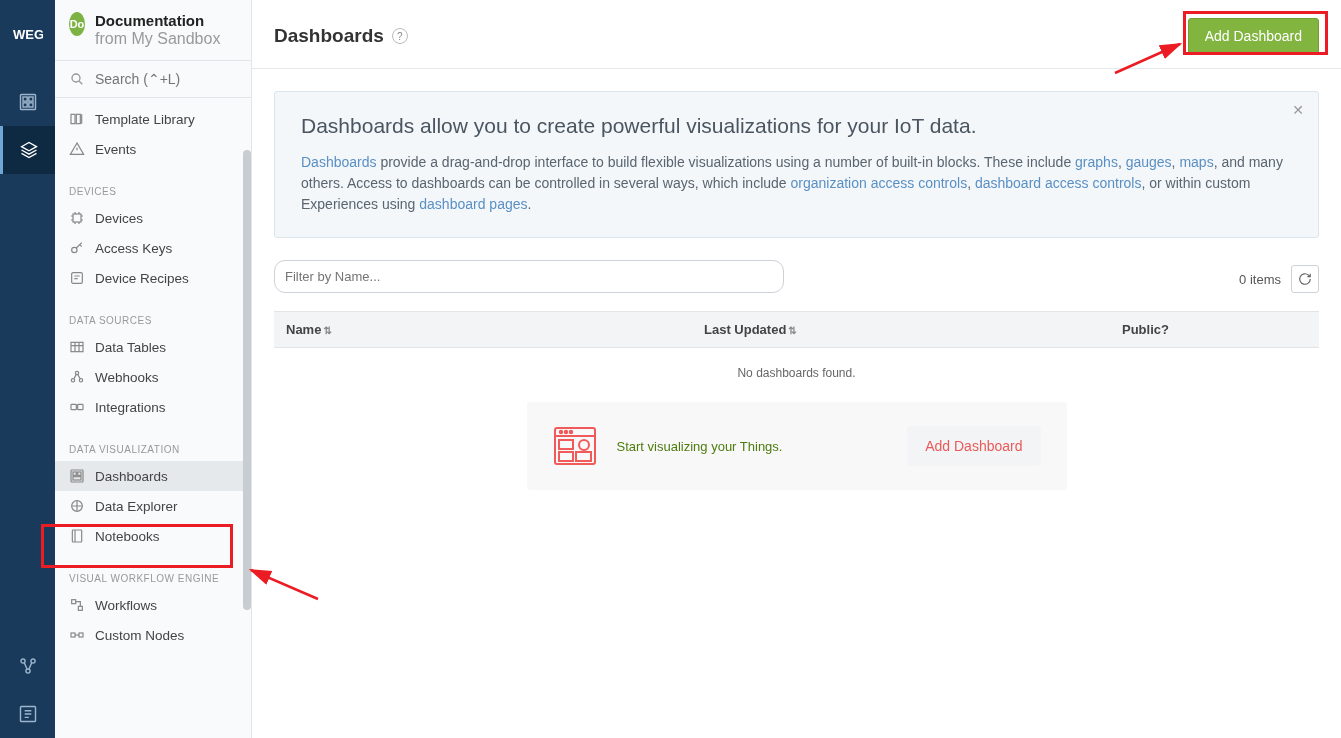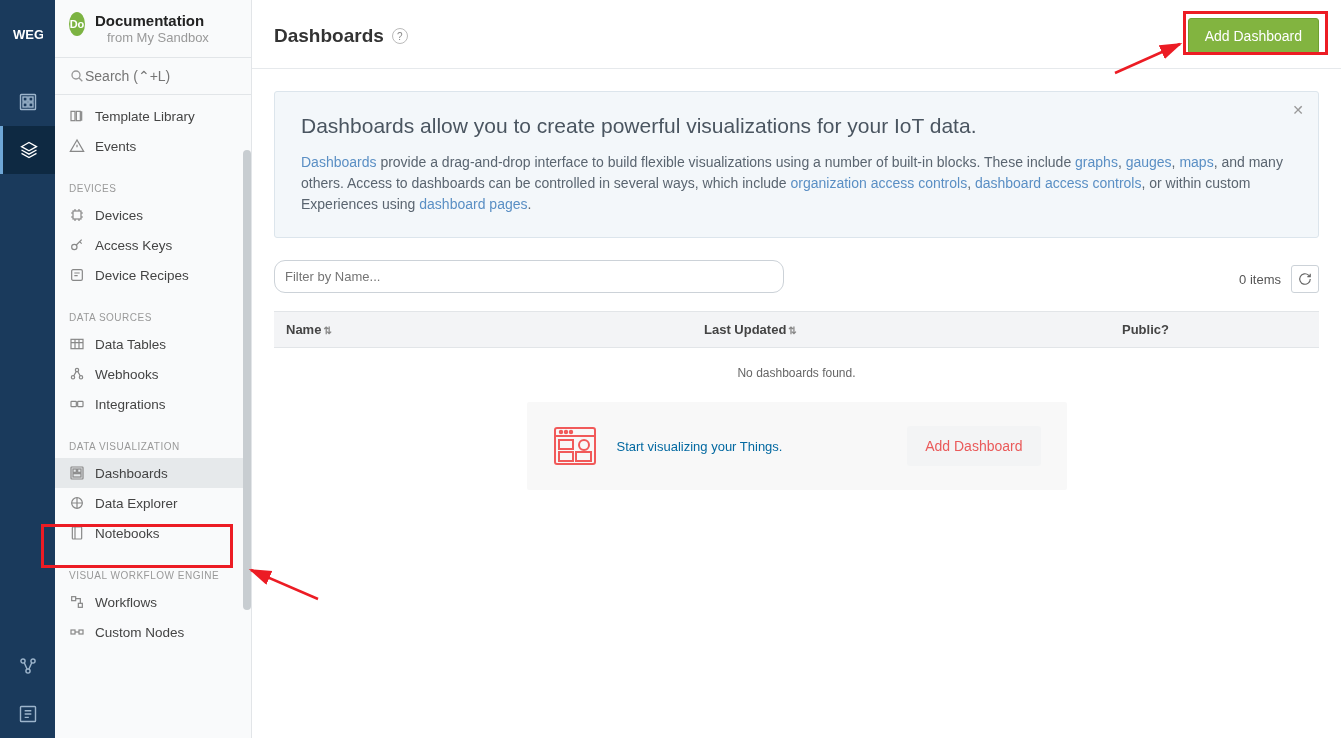--- a/index.html
+++ b/index.html
@@ -12,23 +12,23 @@
 .icon-rail .rail-item.active { background: #0e2942; color: #fff; border-left: 3px solid #6ea6d6; }
 .icon-rail .rail-spacer { flex: 1; }
 
 
 .sidebar { position: absolute; left: 55px; top: 0; width: 197px; height: 100%; background: #f9fafb; border-right: 1px solid #e2e5e8; overflow-y: auto; z-index: 5; }
 .sidebar-scroll { position: absolute; right: 0; top: 150px; width: 8px; height: 460px; background: #c8cdd1; border-radius: 4px; }
 
 .app-header { padding: 12px 14px; border-bottom: 1px solid #e2e5e8; display: flex; align-items: flex-start; gap: 10px; }
 .app-badge { width: 16px; height: 24px; border-radius: 50%; background: #7cb342; color: #fff; font-size: 11px; font-weight: bold; display: flex; align-items: center; justify-content: center; flex-shrink: 0; }
 .app-title { font-size: 15px; font-weight: 700; color: #222; line-height: 1.2; }
-.app-sub { font-size: 13px; color: #999; margin-left: 12px; }
-
-.search-row { padding: 10px 14px; border-bottom: 1px solid #e2e5e8; display: flex; color: #999; }
+.app-sub { font-size: 16px; color: #999; }
+
+.search-row { padding: 10px 14px; border-bottom: 1px solid #e2e5e8; display: flex; gap: 10px; color: #999; }
 .search-row input { border: none; background: transparent; outline: none; font-size: 14px; color: #555; width: 100%; }
 
 .nav-section { padding: 6px 0; }
 .nav-heading { padding: 10px 14px 6px; font-size: 10px; letter-spacing: 0.5px; color: #999; text-transform: uppercase; }
 .nav-item { padding: 7px 14px; display: flex; align-items: center; gap: 10px; font-size: 13.5px; color: #444; cursor: pointer; }
 .nav-item.active { background: #e6e9eb; }
 .nav-item .ico { width: 16px; height: 16px; display: flex; align-items: center; justify-content: center; color: #888; flex-shrink: 0; }
 
 
 .main { position: absolute; left: 252px; top: 0; right: 0; height: 100%; background: #fff; overflow-y: auto; }
@@ -55,21 +55,21 @@
 .refresh-btn { width: 28px; height: 28px; border: 1px solid #ccd2d8; border-radius: 3px; background: #fff; display: flex; align-items: center; justify-content: center; cursor: pointer; color: #666; }
 
 .data-table { width: 100%; border-collapse: collapse; }
 .data-table thead th { text-align: left; padding: 10px 12px; background: #f3f4f6; border-top: 1px solid #e2e5e8; border-bottom: 1px solid #e2e5e8; font-size: 13px; font-weight: 600; color: #444; }
 .sort-caret { font-size: 10px; color: #888; margin-left: 2px; }
 
 .empty-msg { text-align: center; padding: 18px 0 10px; color: #666; font-size: 12px; }
 
 .empty-card { background: #f8f8f8; width: 540px; margin: 12px auto 0; padding: 22px 26px; display: flex; align-items: center; gap: 20px; border-radius: 2px; }
 .empty-icon { width: 44px; height: 44px; color: #f15a5a; flex-shrink: 0; }
-.empty-text { flex: 1; font-size: 13px; color: #0369a1; }
+.empty-text { flex: 1; font-size: 13px; color: #4d7c0f; }
 .btn-ghost-danger { background: #f3f4f5; border: none; color: #ea5a5a; padding: 12px 18px; font-size: 14px; border-radius: 3px; cursor: pointer; }
 
 
 .anno-box { position: absolute; border: 3px solid #ec1c24; pointer-events: none; z-index: 50; }
 .anno-arrow { position: absolute; pointer-events: none; z-index: 50; }
 
 svg { display: block; }
 </style>
 </head>
 <body>

